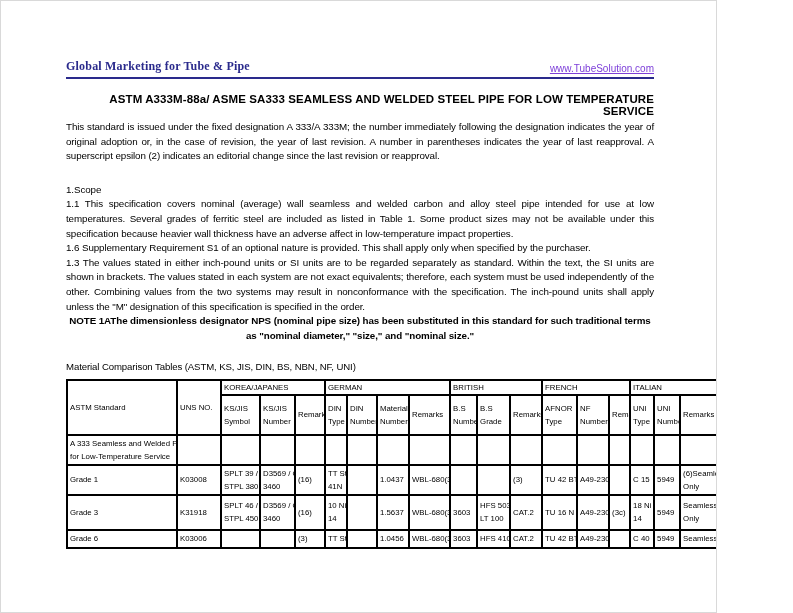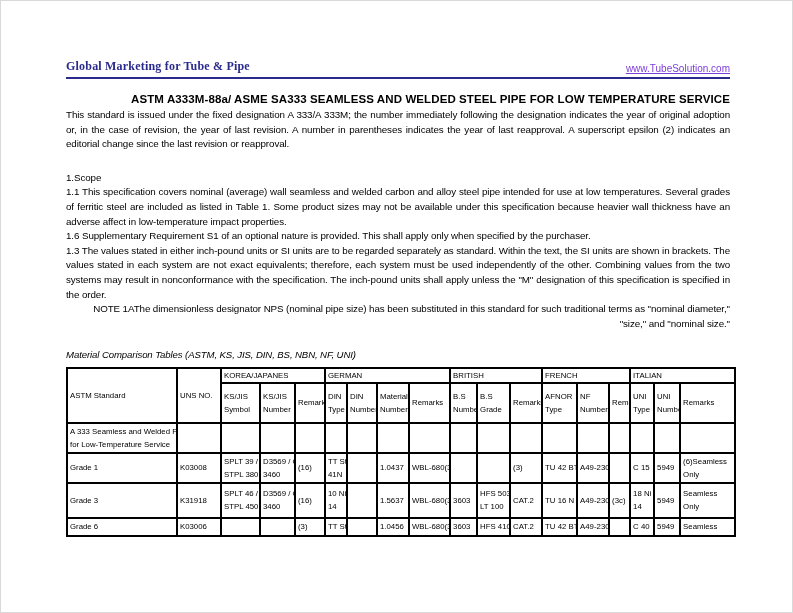--- a/index.html
+++ b/index.html
@@ -1,19 +1,19 @@
 <!DOCTYPE html>
 <html><head>
 <meta charset="utf-8">
 <style>
   * { margin: 0; padding: 0; box-sizing: border-box; }
   html, body { background: #ffffff; }
   .page {
     position: relative;
-    width: 793px;
+    width: 717px;
     height: 613px;
     background: #ffffff;
     border: 1px solid #d9d9d9;
     font-family: "Liberation Sans", sans-serif;
     color: #000;
     overflow: hidden;
   }
   .content { padding: 58px 62px 0 65px; }
   .brand-row {
     display: flex;
@@ -45,26 +45,25 @@
     letter-spacing: 0.1px;
   }
   .bodytext {
     font-size: 9.8px;
     line-height: 14.6px;
     text-align: justify;
     letter-spacing: -0.1px;
   }
   .intro { margin-top: 3px; }
   .scope-heading { margin-top: 19px; }
-  .note-line { text-align: right; }
+  .note-line { text-align: center; font-weight: bold; }
   .table-caption {
     margin-top: 17px;
     font-size: 9.6px;
     letter-spacing: -0.1px;
-    font-style: italic;
   }
   table.cmp {
     margin-top: 4px;
     border-collapse: collapse;
     table-layout: fixed;
     width: 668px;
     font-size: 7.8px;
     line-height: 13px;
   }
   table.cmp th, table.cmp td {

